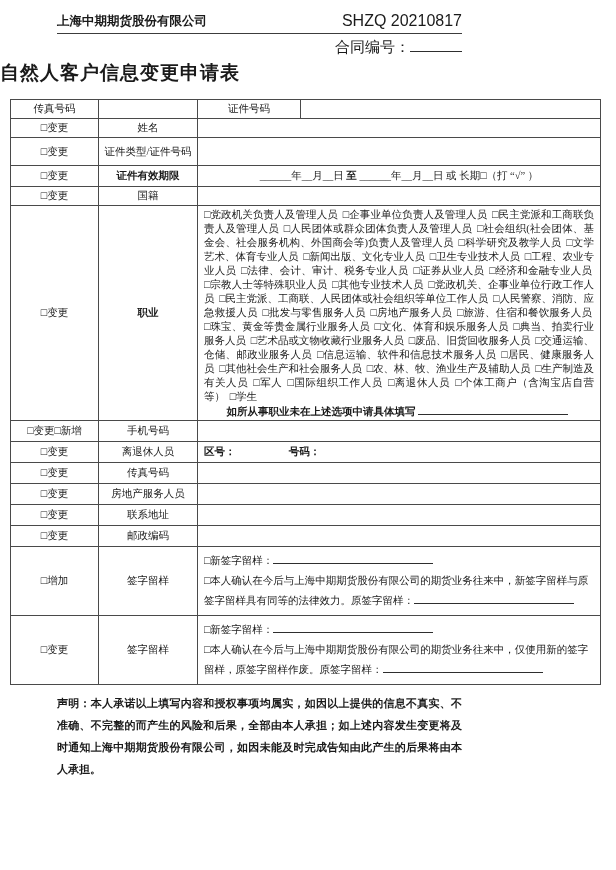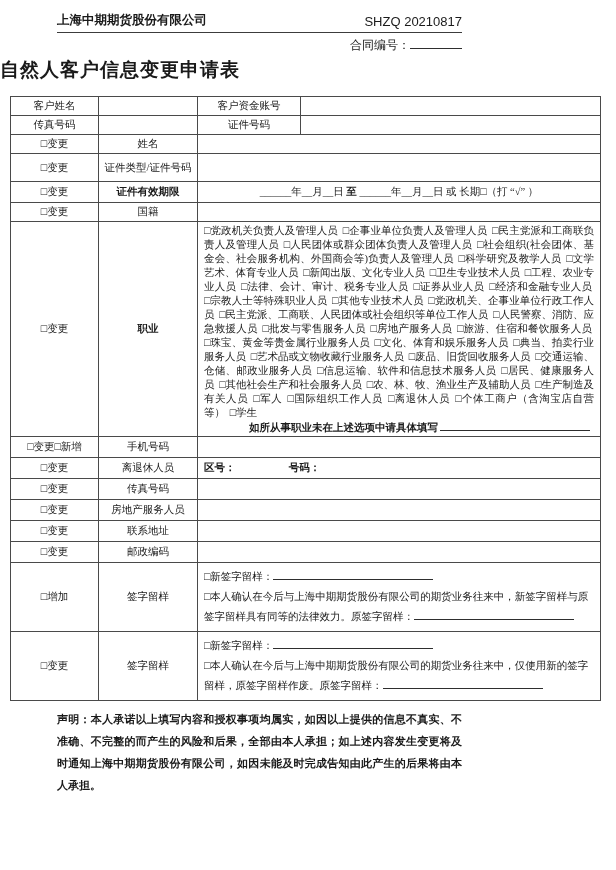--- a/index.html
+++ b/index.html
@@ -4,38 +4,38 @@
 <style>
   * { margin:0; padding:0; box-sizing:border-box; }
   body { width:616px; height:870px; background:#ffffff; color:#1a1a1a;
          font-family:"Liberation Serif","DejaVu Serif",serif; overflow:hidden; }
   .page { position:relative; width:492px; height:870px; padding-top:12px; }
 
   
   .hdr-row { display:flex; justify-content:space-between; align-items:flex-end;
              margin:0 30px 0 57px; padding-bottom:3px; border-bottom:1.5px solid #3c3c3c; }
   .company { font-family:"Liberation Sans","DejaVu Sans",sans-serif; font-weight:bold; font-size:12.5px; }
-  .doc-code { font-family:"Liberation Sans","DejaVu Sans",sans-serif; font-size:13px; }
-  .contract-row { text-align:right; margin:4px 30px 0 0; font-size:12px; }
+  .doc-code { font-family:"Liberation Sans","DejaVu Sans",sans-serif; font-size:16px; }
+  .contract-row { text-align:right; margin:4px 30px 0 0; font-size:15px; }
   .title { text-align:left; font-family:"Liberation Sans","DejaVu Sans",sans-serif;
            font-weight:bold; font-size:19px; margin-top:3px; letter-spacing:1px; }
 
   
   table { border-collapse:collapse; table-layout:fixed; width:590px; margin-left:10px; }
   td { border:1px solid #4a4a4a; font-size:10.5px; padding:1px 4px; vertical-align:middle;
        overflow:hidden; }
   .main-tbl { margin-top:13px; }
   .c { text-align:center; }
   .b { font-weight:bold; }
   tr.h19 { height:19px; } tr.h21 { height:21px; } tr.h28 { height:28px; }
   .gray td { background:#d9d9d9; font-weight:bold; text-align:center; }
   .content { text-align:left; padding-left:6px;font-weight:bold; }
   .occ-cell { line-height:14px; text-align:justify; padding:2px 6px 1px 6px;margin-left:15px; }
   .occ-cell span { margin-right:2px; }
-  .occ-note { display:block; font-weight:bold; text-align:right;font-family:Liberation Mono, monospace; }
+  .occ-note { display:block; font-weight:bold; text-align:center;font-family:Liberation Mono, monospace; }
   .sig-cell { line-height:20px; padding:4px 6px; text-align:left; }
   .sig-cell .line { display:block; }
 
   .blank { display:inline-block; border-bottom:1px solid #2e2e2e; height:11px;
            vertical-align:baseline; }
 
   
   .decl { margin:7px 30px 0 57px; font-weight:bold; font-size:11px; line-height:22px;
           text-align:justify; }
 </style>
@@ -57,26 +57,20 @@
 
   <table class="main-tbl">
     <colgroup>
         <col style="width:88px">
         <col style="width:99px">
         <col style="width:103px">
         <col style="width:300px">
       </colgroup>
 
     <tbody>
-        <tr class="h19">
-      <td class="c">客户姓名</td>
-      <td></td>
-      <td class="c">客户资金账号</td>
-      <td></td>
-    </tr>
     <tr class="h19">
       <td class="c">传真号码</td>
       <td></td>
       <td class="c">证件号码</td>
       <td></td>
     </tr>
 
 
     <tr class="h19">
       <td class="c">□变更</td>

